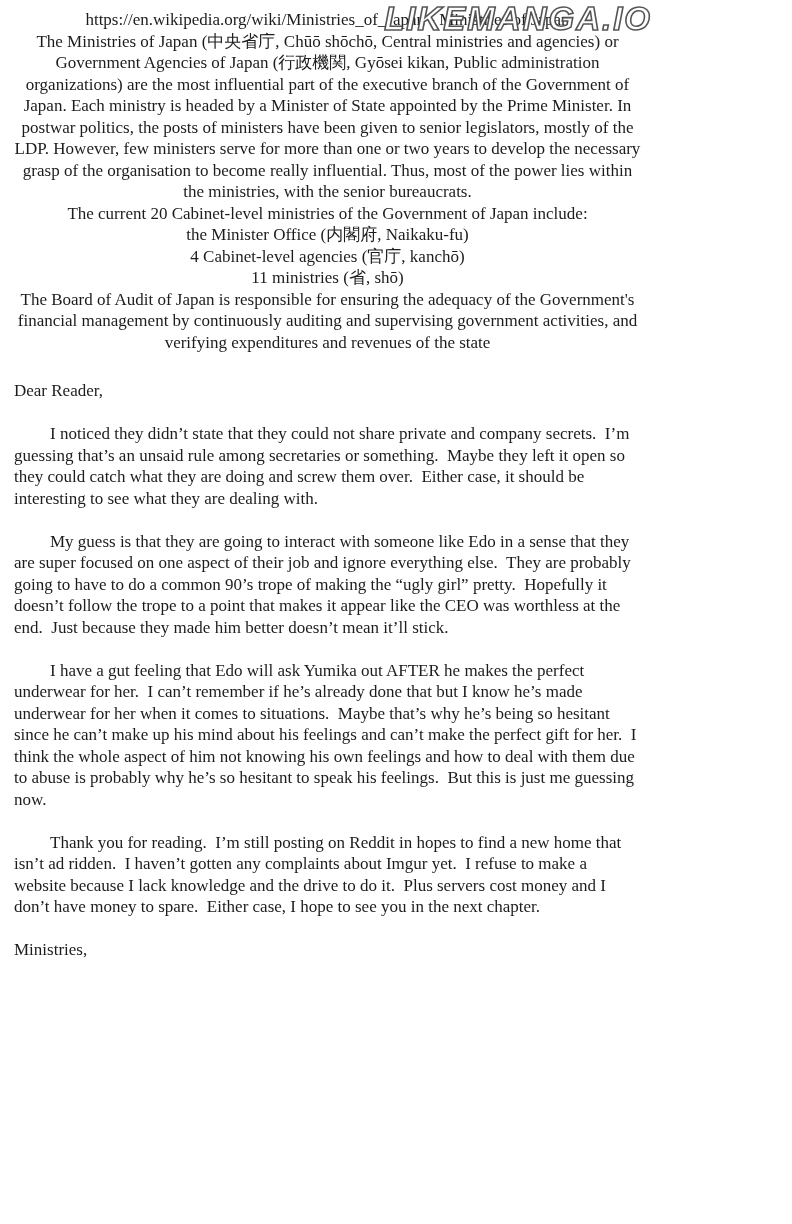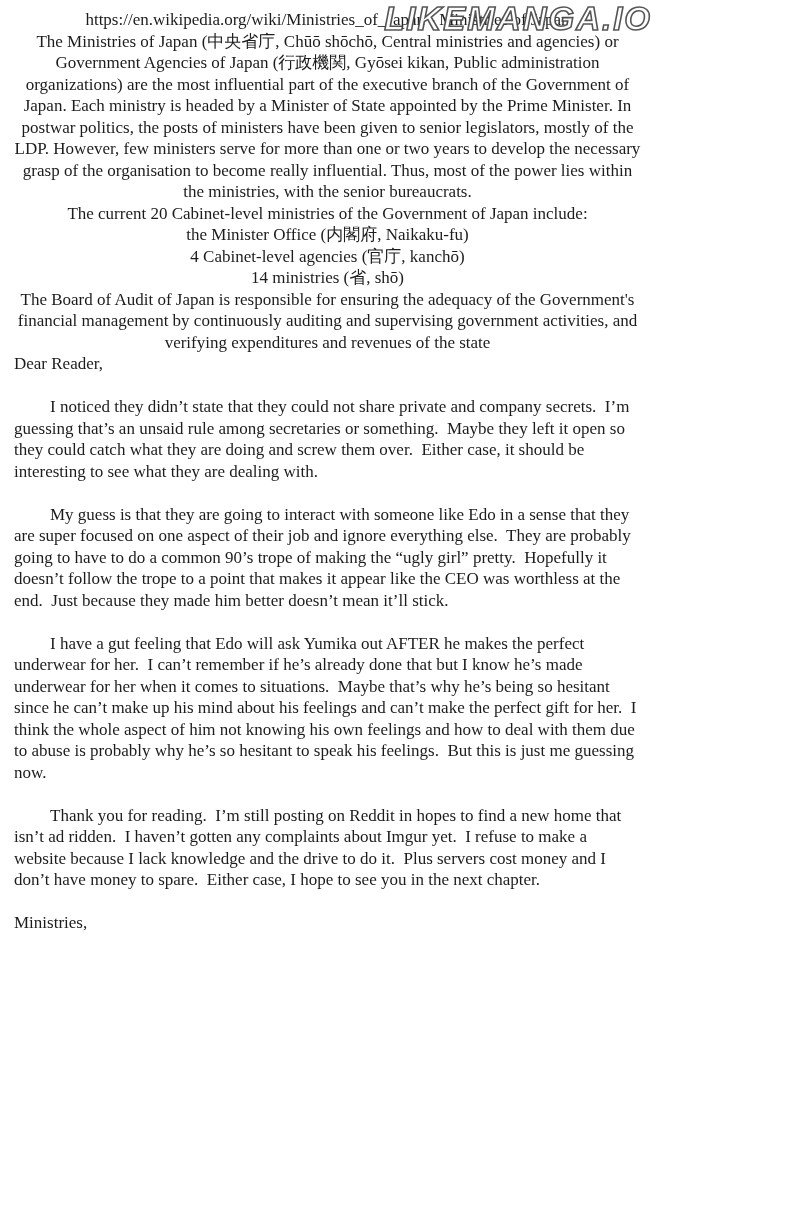--- a/index.html
+++ b/index.html
@@ -35,20 +35,21 @@
   .header-block {
     padding: 9px 12px 0 12px;
     text-align: center;
     font-size: 17px;
     line-height: 21.5px;
   }
   .header-block div, .header-block p {
     margin: 0;
   }
   .letter-block {
+    margin-top: 27px;
     padding: 0 14px;
     font-size: 17px;
     line-height: 21.5px;
     text-align: left;
   }
   .letter-block p {
     margin: 0 0 21.5px 0;
     white-space: pre-wrap;
   }
   .letter-block p.body-para {
@@ -64,21 +65,21 @@
 <div class="page">
 
   <div class="watermark">LIKEMANGA.IO</div>
 
   <div class="header-block">
     <div>https://en.wikipedia.org/wiki/Ministries_of_Japan - Ministries of Japan</div>
     <p>The Ministries of Japan (中央省庁, Chūō shōchō, Central ministries and agencies) or Government Agencies of Japan (行政機関, Gyōsei kikan, Public administration organizations) are the most influential part of the executive branch of the Government of Japan. Each ministry is headed by a Minister of State appointed by the Prime Minister. In postwar politics, the posts of ministers have been given to senior legislators, mostly of the LDP. However, few ministers serve for more than one or two years to develop the necessary grasp of the organisation to become really influential. Thus, most of the power lies within the ministries, with the senior bureaucrats.</p>
     <div>The current 20 Cabinet-level ministries of the Government of Japan include:</div>
     <div>the Minister Office (内閣府, Naikaku-fu)</div>
     <div>4 Cabinet-level agencies (官庁, kanchō)</div>
-    <div>14 ministries (省, shō)</div>
+    <div>11 ministries (省, shō)</div>
     <p>The Board of Audit of Japan is responsible for ensuring the adequacy of the Government's financial management by continuously auditing and supervising government activities, and verifying expenditures and revenues of the state</p>
   </div>
 
   <div class="letter-block">
     <p>Dear Reader,</p>
     <p class="body-para">I noticed they didn’t state that they could not share private and company secrets.  I’m guessing that’s an unsaid rule among secretaries or something.  Maybe they left it open so they could catch what they are doing and screw them over.  Either case, it should be interesting to see what they are dealing with.</p>
     <p class="body-para">My guess is that they are going to interact with someone like Edo in a sense that they are super focused on one aspect of their job and ignore everything else.  They are probably going to have to do a common 90’s trope of making the “ugly girl” pretty.  Hopefully it doesn’t follow the trope to a point that makes it appear like the CEO was worthless at the end.  Just because they made him better doesn’t mean it’ll stick.</p>
     <p class="body-para">I have a gut feeling that Edo will ask Yumika out AFTER he makes the perfect underwear for her.  I can’t remember if he’s already done that but I know he’s made underwear for her when it comes to situations.  Maybe that’s why he’s being so hesitant since he can’t make up his mind about his feelings and can’t make the perfect gift for her.  I think the whole aspect of him not knowing his own feelings and how to deal with them due to abuse is probably why he’s so hesitant to speak his feelings.  But this is just me guessing now.</p>
     <p class="body-para">Thank you for reading.  I’m still posting on Reddit in hopes to find a new home that isn’t ad ridden.  I haven’t gotten any complaints about Imgur yet.  I refuse to make a website because I lack knowledge and the drive to do it.  Plus servers cost money and I don’t have money to spare.  Either case, I hope to see you in the next chapter.</p>
     <p>Ministries,</p>

